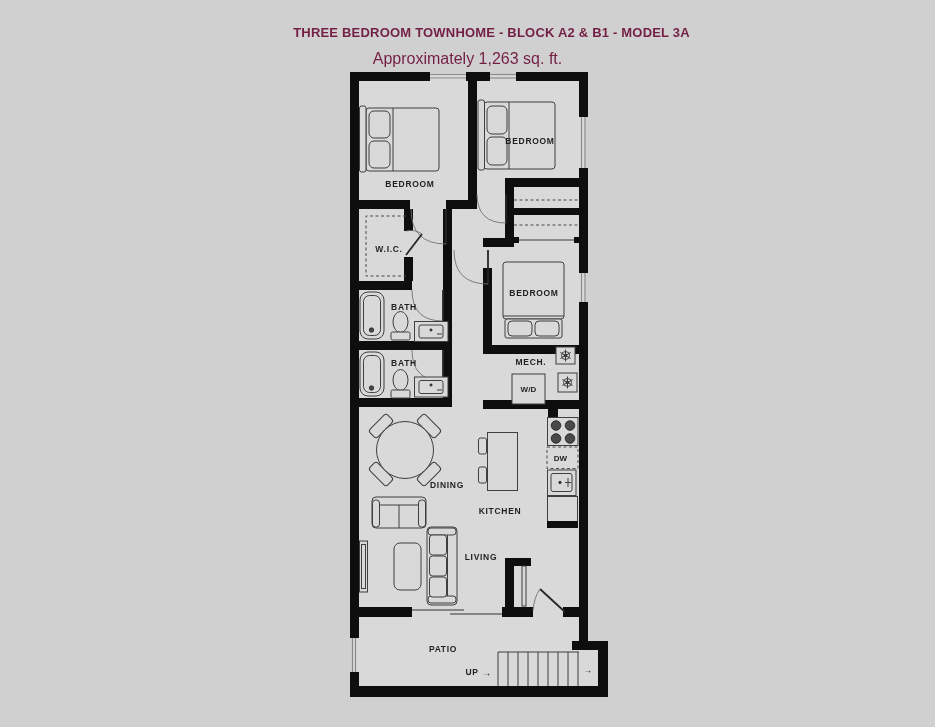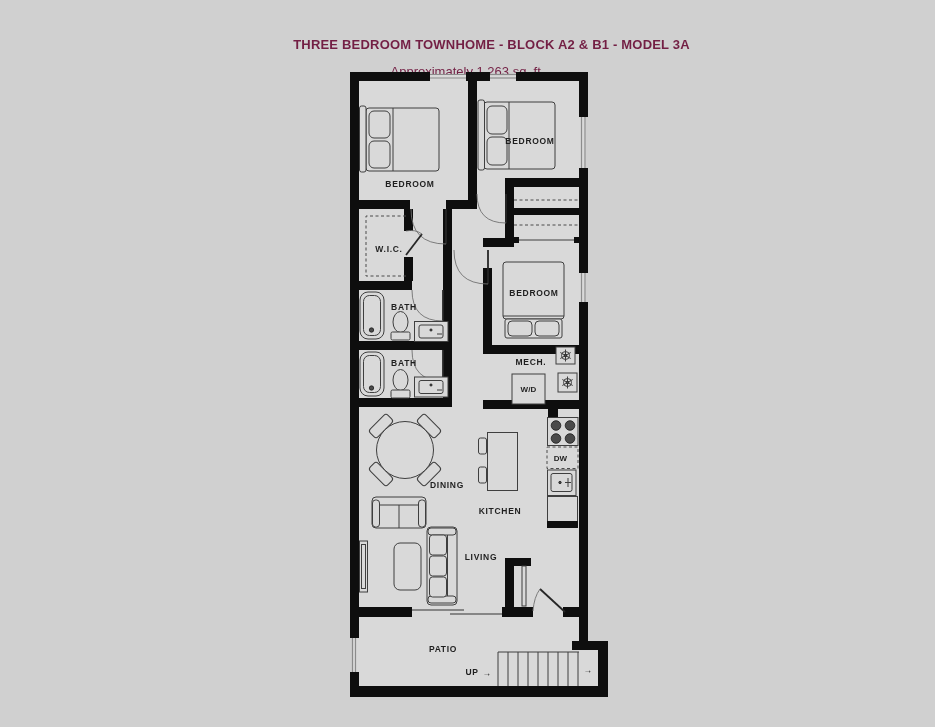--- a/index.html
+++ b/index.html
@@ -1,20 +1,20 @@
 <!DOCTYPE html>
 <html><head>
 <meta charset="utf-8">
 <style>
   html,body{margin:0;padding:0;}
   body{background:#d0d0d0;font-family:"Liberation Sans",sans-serif;}
   .stage{position:relative;width:935px;height:727px;background:#d0d0d0;overflow:hidden;}
   .header{position:absolute;top:25px;left:0;width:100%;text-align:center;color:#731f44;}
-  .header h1{margin:12px;font-size:13px;font-weight:bold;letter-spacing:.2px;color:#731f44;padding-left:48px;}
-  .header .subtitle{margin-top:2px;font-size:13px;color:#731f44;text-decoration:underline;}
+  .header h1{margin:0;font-size:13px;font-weight:bold;letter-spacing:.2px;color:#731f44;padding-left:48px;}
+  .header .subtitle{margin-top:10px;font-size:16px;color:#731f44;}
   svg{position:absolute;top:0;left:0;}
   .wall{fill:#0e0e0e;}
   .floor{fill:#d9d9d9;}
   .f{fill:#d9d9d9;stroke:#3f3f3f;stroke-width:1;}
   .thin{stroke:#3f3f3f;fill:none;stroke-width:1;}
   .win{stroke:#8c8c8c;stroke-width:1.2;fill:none;}
   .arc{stroke:#707070;fill:none;stroke-width:.9;}
   .leaf{stroke:#262626;stroke-width:1.8;fill:none;}
   .dash{stroke:#4a4a4a;stroke-dasharray:3 2.5;fill:none;stroke-width:1;}
   .slider{stroke:#6a6a6a;stroke-width:1.6;fill:none;}

